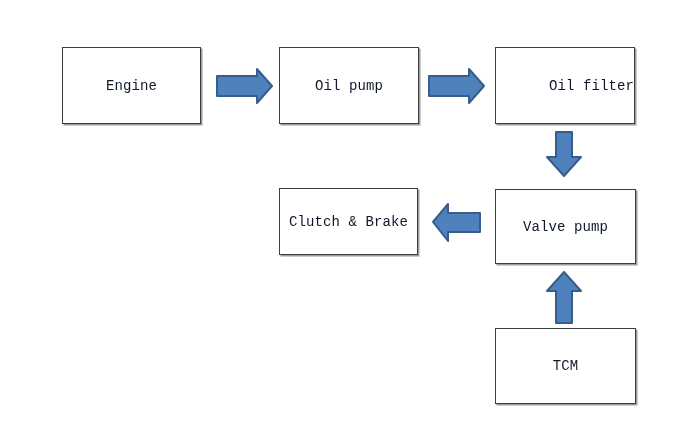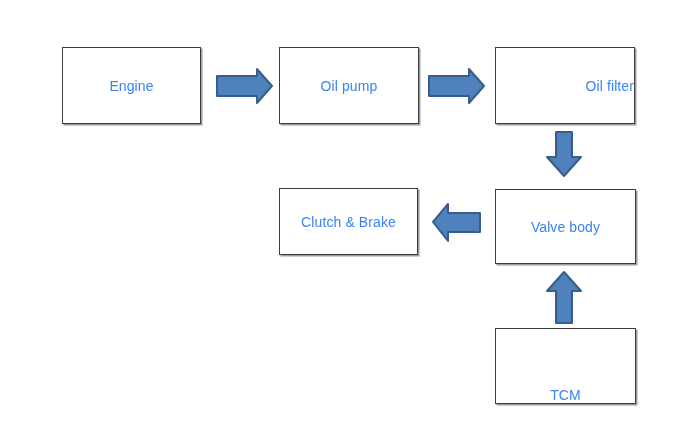--- a/index.html
+++ b/index.html
@@ -20,39 +20,40 @@
     background: #ffffff;
     border: 1px solid #3d3d3d;
     box-shadow: 1.5px 1.5px 0 #9c9c9c;
     display: flex;
     align-items: center;
     justify-content: center;
     box-sizing: border-box;
   }
   .node .label {
     font-size: 14px;
-    color: #3b82f6;
+    color: #0f172a;
     letter-spacing: 0.1px;
     white-space: nowrap;
+    font-family: Liberation Mono, monospace;
   }
   .arrow {
     position: absolute;
   }
   .arrow polygon {
     stroke: #385d8a;
     stroke-width: 2;
     stroke-linejoin: round;
   }
   
   #node-engine      { left: 62px;  top: 47px;  width: 139px; height: 77px; }
   #node-oil-pump    { left: 279px; top: 47px;  width: 140px; height: 77px; }
   #node-oil-filter  { left: 495px; top: 47px;  width: 140px; height: 77px; justify-content: flex-end; }
   #node-clutch-brake{ left: 279px; top: 188px; width: 139px; height: 67px; }
   #node-valve-body  { left: 495px; top: 189px; width: 141px; height: 75px; }
-  #node-tcm         { left: 495px; top: 328px; width: 141px; height: 76px; align-items: flex-end; }
+  #node-tcm         { left: 495px; top: 328px; width: 141px; height: 76px; }
   
   #arrow-engine-oilpump   { left: 216px; top: 67px; }
   #arrow-oilpump-oilfilter{ left: 428px; top: 67px; }
   #arrow-oilfilter-valvebody { left: 545px; top: 131px; }
   #arrow-valvebody-clutch { left: 431px; top: 202px; }
   #arrow-tcm-valvebody    { left: 545px; top: 270px; }
 </style>
 </head>
 <body>
 
@@ -68,21 +69,21 @@
 
   <div class="node" id="node-oil-filter">
     <span class="label">Oil filter</span>
   </div>
 
   <div class="node" id="node-clutch-brake">
     <span class="label">Clutch &amp; Brake</span>
   </div>
 
   <div class="node" id="node-valve-body">
-    <span class="label">Valve body</span>
+    <span class="label">Valve pump</span>
   </div>
 
   <div class="node" id="node-tcm">
     <span class="label">TCM</span>
   </div>
 
   <svg class="arrow" id="arrow-engine-oilpump" width="58" height="38" viewBox="0 0 58 38">
     <polygon points="1,9 41,9 41,2 56,19 41,36 41,29 1,29" fill="#4f81bd"></polygon>
   </svg>
 

